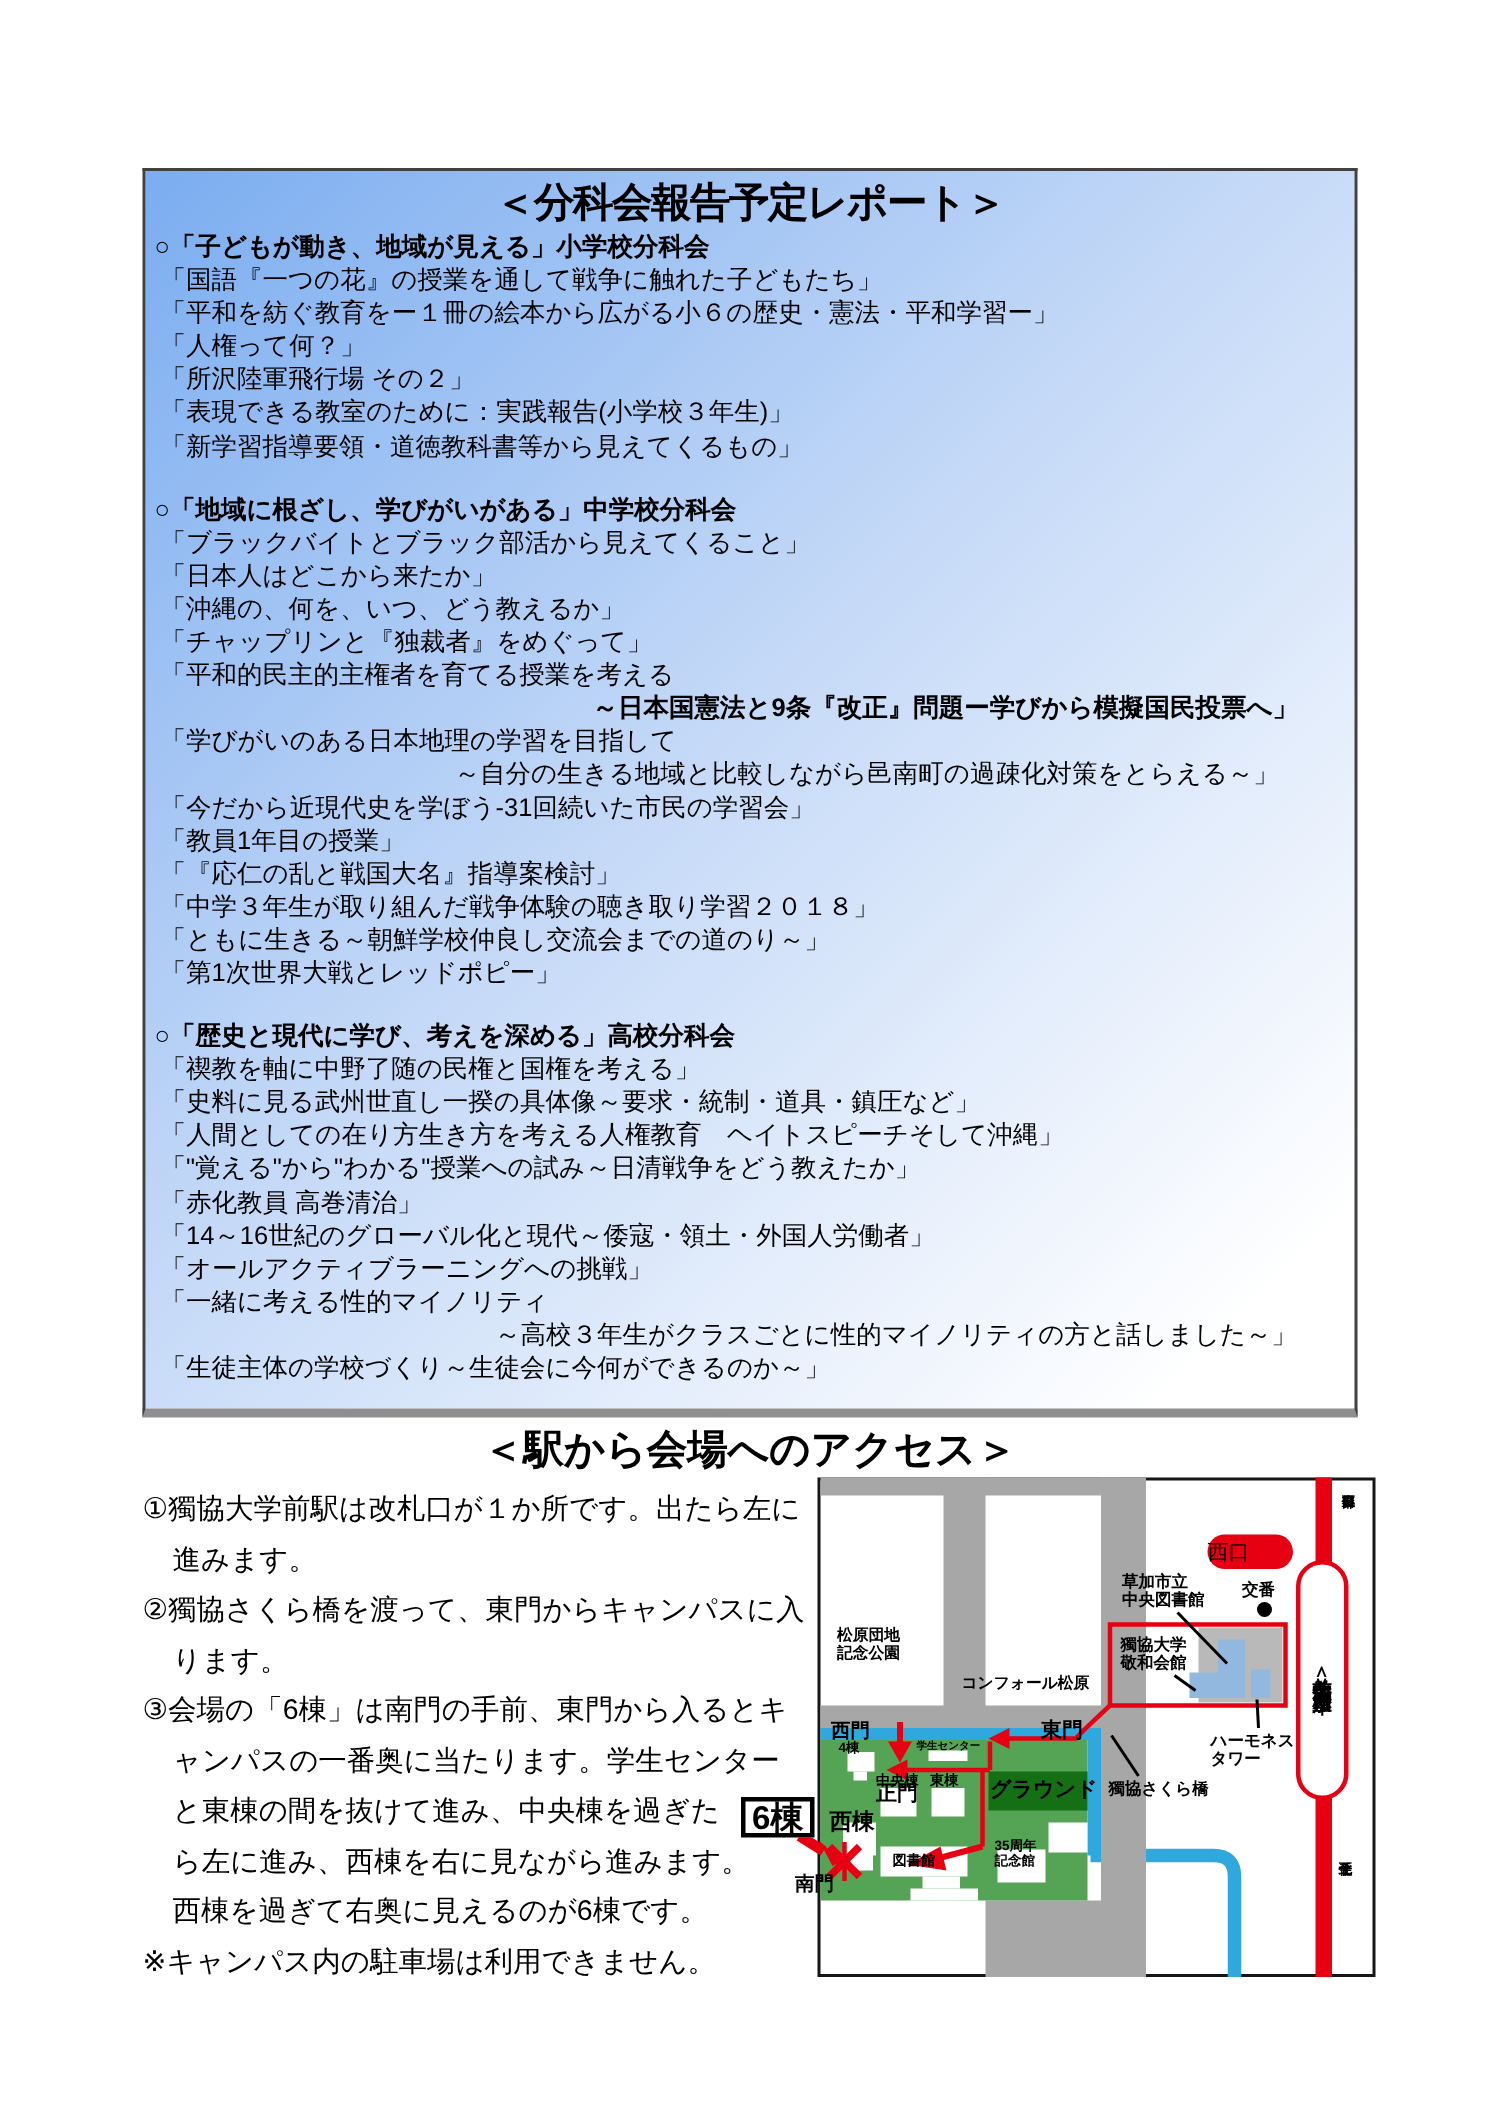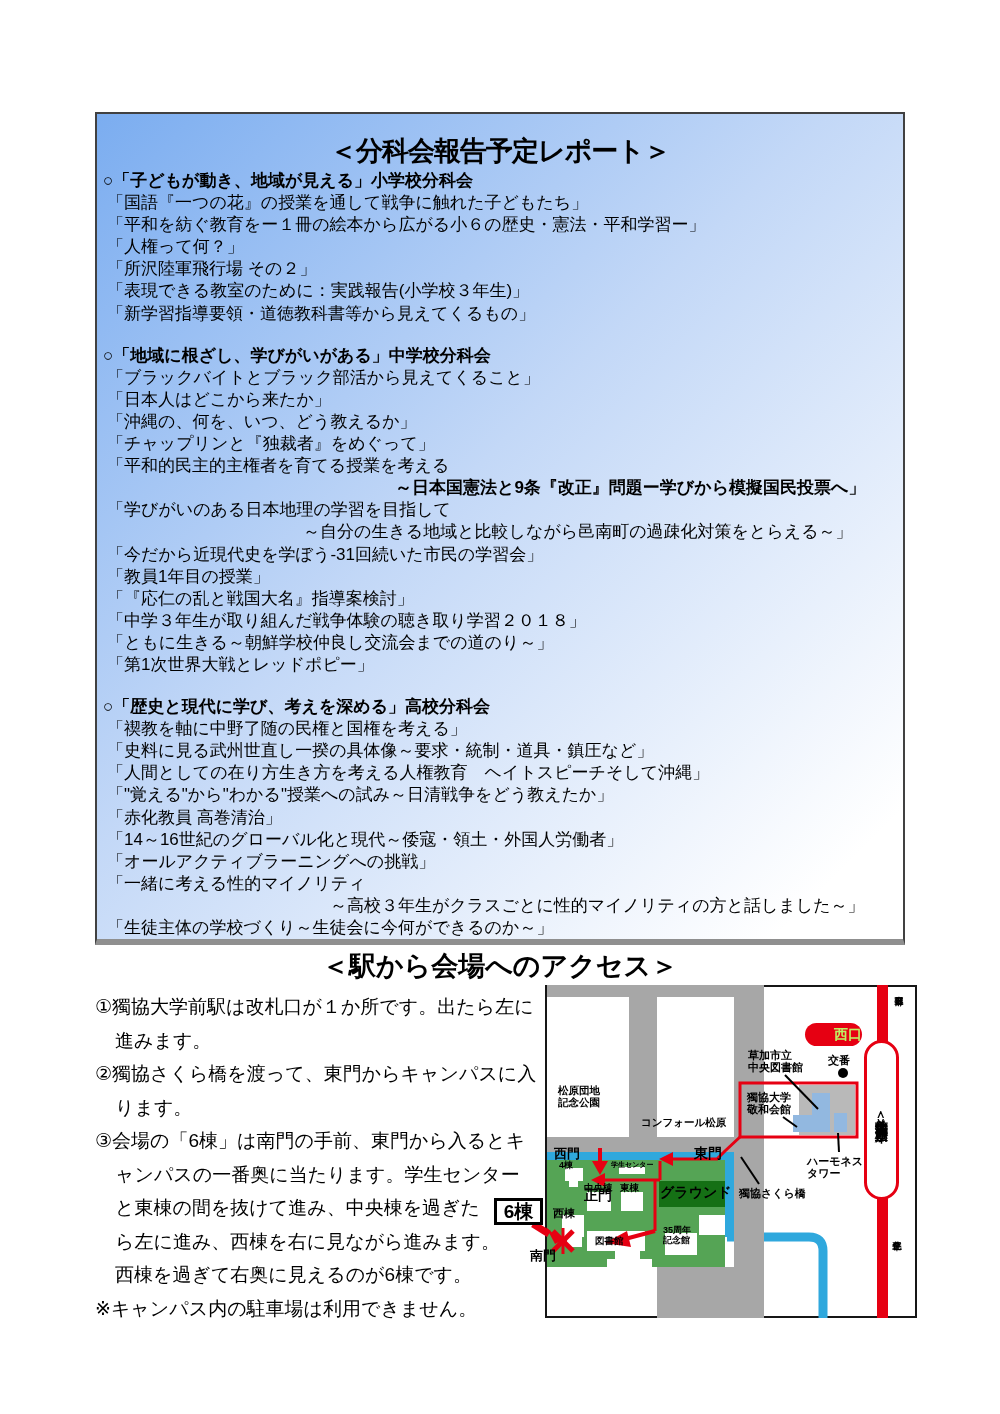--- a/index.html
+++ b/index.html
@@ -9,21 +9,21 @@
   }
   *{margin:0;padding:0;box-sizing:border-box;}
   html,body{background:#fff;}
   body{width:1000px;height:1414px;position:relative;overflow:hidden;
        font-family:"Liberation Sans","DejaVu Sans",sans-serif;color:#000;}
 
   
   .report-box{position:absolute;left:95px;top:112px;width:810px;height:833px;
     background:linear-gradient(135deg,var(--box-blue) 0%,#c3d8f7 45%,#ffffff 92%);
     border:2px solid #414141;border-bottom:6px solid #8f8f8f;
-    padding:19px 6px 0 6px;overflow:hidden;}
+    padding:3px 6px 0 6px;overflow:hidden;}
   .report-title{text-align:center;font-size:27px;font-weight:bold;height:37px;line-height:37px;
     letter-spacing:-1px;}
   .rline{font-size:17px;line-height:22.1px;height:22.1px;white-space:nowrap;padding-left:4px;}
   .rline.heading{font-weight:bold;padding-left:0;}
   .rline .hprefix{font-weight:normal;}
   .blank{height:20px;}
 
   
   .access-title{position:absolute;left:0;top:948px;width:1000px;text-align:center;
     font-size:27px;font-weight:bold;letter-spacing:0px;}
@@ -31,22 +31,22 @@
   .aline{font-size:19px;line-height:33.5px;height:33.5px;white-space:nowrap;}
   .aline.ind{padding-left:20px;}
 
   
   .map{position:absolute;left:545px;top:985px;width:372px;height:333px;background:#fff;
     border:2px solid #161616;}
   .map svg{position:absolute;left:-62px;top:-2px;width:434px;height:333px;overflow:visible;}
   .map-label{position:absolute;white-space:pre-line;line-height:1.1;z-index:5;color:#000;}
   .map-label.b{font-weight:bold;}
   .map-label.vert{writing-mode:vertical-rl;line-height:1.0;}
-  .map-label.badge{background:var(--accent-red);color:#bef264;text-align:right;
-    border-radius:12px;font-weight:bold;z-index:6;}
+  .map-label.badge{background:var(--accent-red);color:#000000;text-align:left;
+    border-radius:12px;font-weight:normal;z-index:6;}
   .map-label.boxed{background:#fff;border:3px solid #000;text-align:center;
     font-weight:bold;z-index:7;}
   .map-label.station{background:#fff;border:3px solid var(--accent-red);border-radius:18px;
     font-weight:bold;display:flex;align-items:center;justify-content:center;
     letter-spacing:-1px;z-index:6;}
 </style>
 </head>
 <body>
 
 <div class="report-box">
@@ -189,23 +189,23 @@
 記念公園</div>
       <div class="map-label b" style="left: 94px; top: 130px; font-size: 10.5px;">コンフォール松原</div>
       <div class="map-label b" style="left: 37px; top: 153px; font-size: 14px; margin-top: 48px;">正門</div>
       <div class="map-label b" style="left: -18px; top: 160px; font-size: 13px; margin-left: 25px;">西門</div>
       <div class="map-label b" style="left: 147px; top: 159px; font-size: 14px;">東門</div>
       <div class="map-label b" style="left: -17px; top: 262px; font-size: 13px;">南門</div>
       <div class="map-label b" style="left: 12px; top: 174px; font-size: 9px;">4棟</div>
       <div class="map-label b" style="left: 64px; top: 174px; font-size: 7px;">学生センター</div>
       <div class="map-label b" style="left: 37px; top: 196px; font-size: 9.5px;">中央棟</div>
       <div class="map-label b" style="left: 73px; top: 196px; font-size: 9.5px;">東棟</div>
-      <div class="map-label b" style="left: 6px; top: 220px; font-size: 11px;">西棟</div>
+      <div class="map-label b" style="left: 6px; top: 220px; font-size: 15px;">西棟</div>
       <div class="map-label b" style="left: 113px; top: 198px; font-size: 14px;">グラウンド</div>
       <div class="map-label b" style="left: 48px; top: 249px; font-size: 9.5px;">図書館</div>
       <div class="map-label b" style="left: 116px; top: 239px; font-size: 9px;">35周年
 記念館</div>
       <div class="map-label station vert" style="left: 317px; top: 53px; font-size: 13px; width: 35px; height: 160px;">獨協大学前＜草加松原＞</div>
       <div class="map-label b vert" style="left: 347px; top: 2px; font-size: 9px;">至春日部</div>
       <div class="map-label b vert" style="left: 345px; top: 247px; font-size: 9px;">至北千住</div>
-      <div class="map-label boxed" style="left: -53px; top: 211px; font-size: 19px; width: 49px; height: 27px; line-height: 21px;">6棟</div>
+      <div class="map-label boxed" style="left: -53px; top: 211px; font-size: 22px; width: 49px; height: 27px; line-height: 21px;">6棟</div>
     </div>
 </div>
 
 </body></html>

